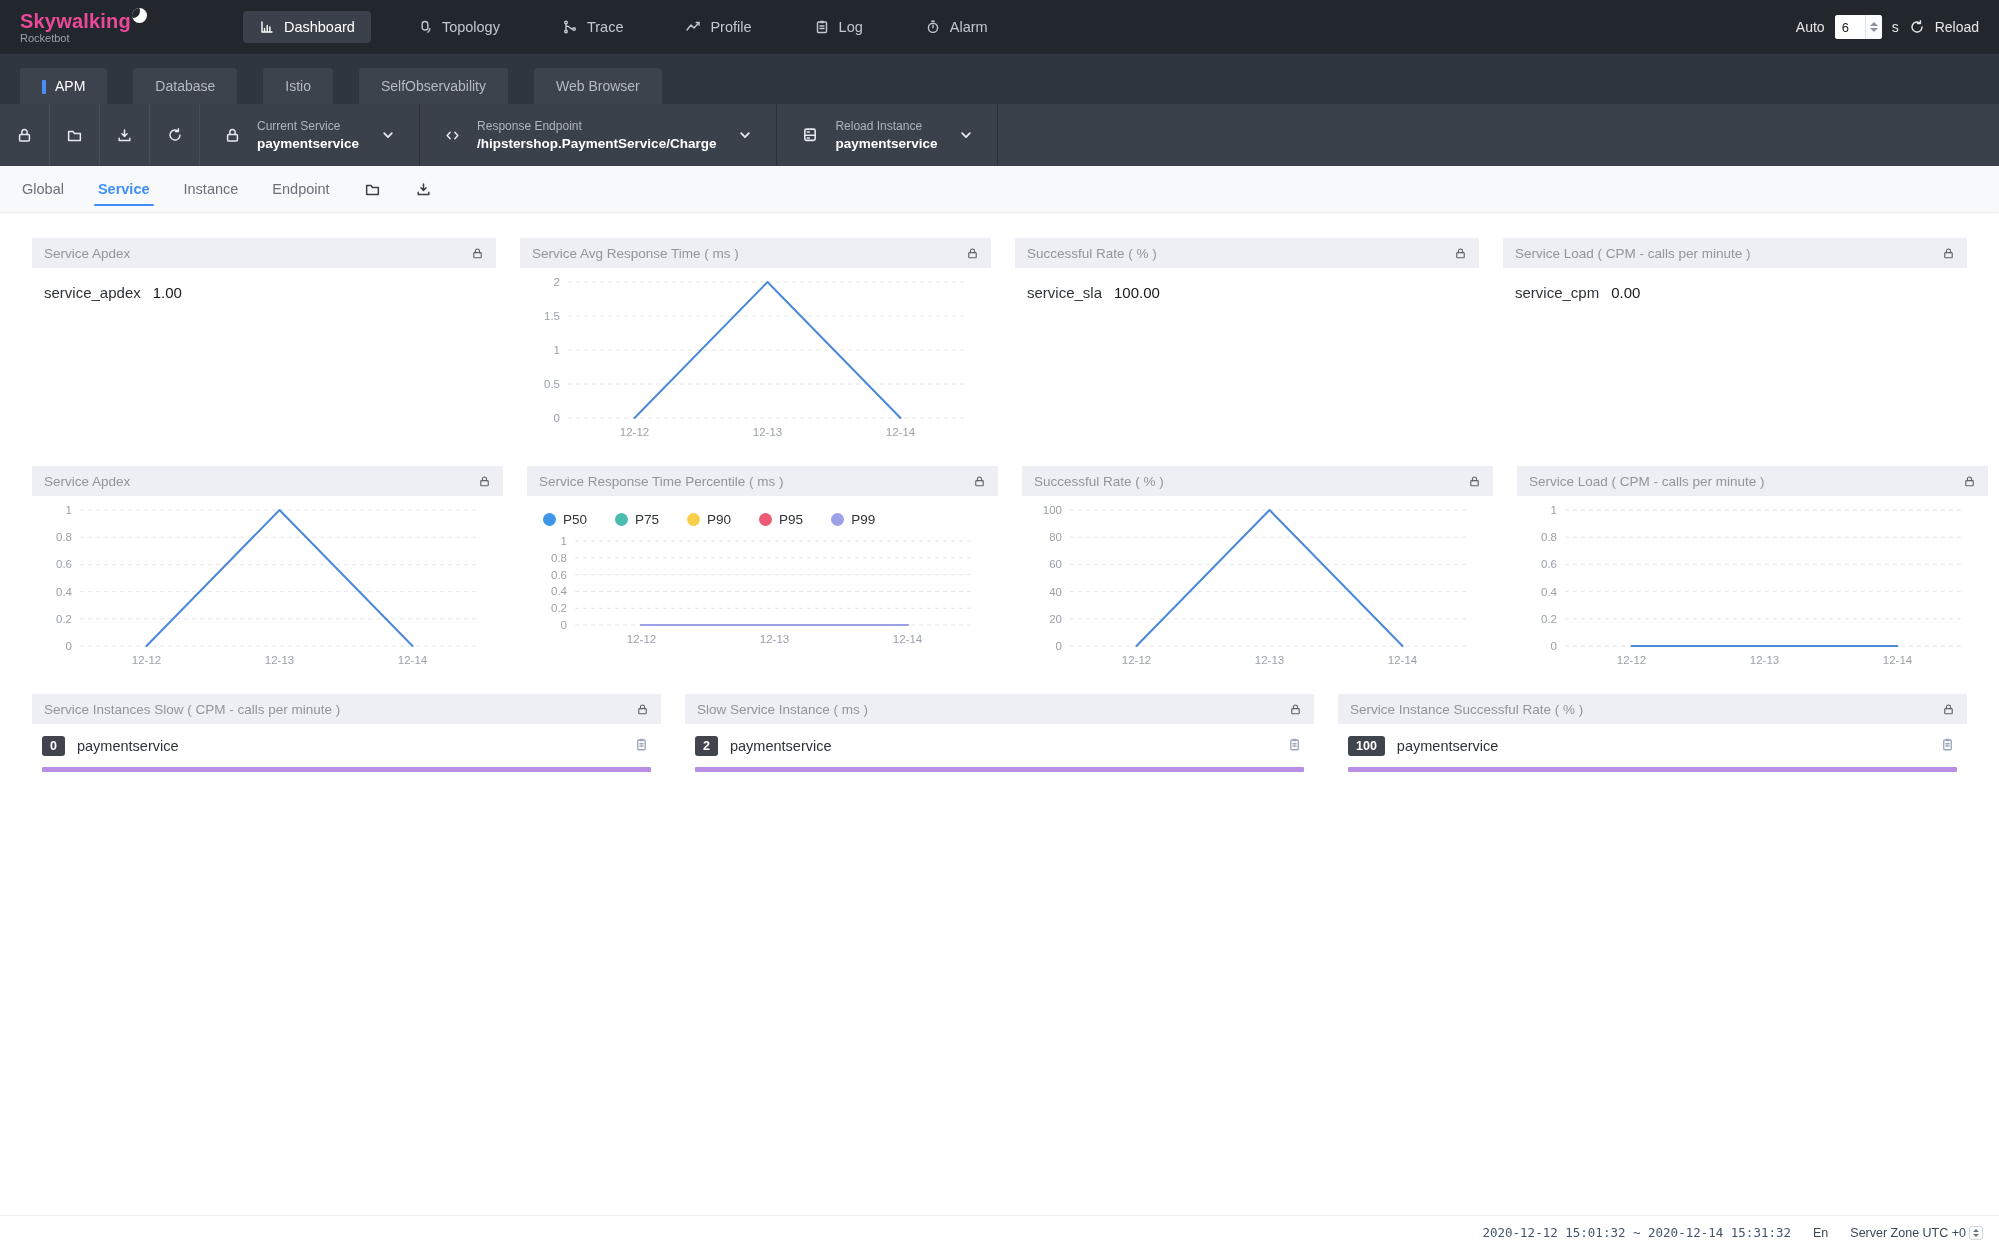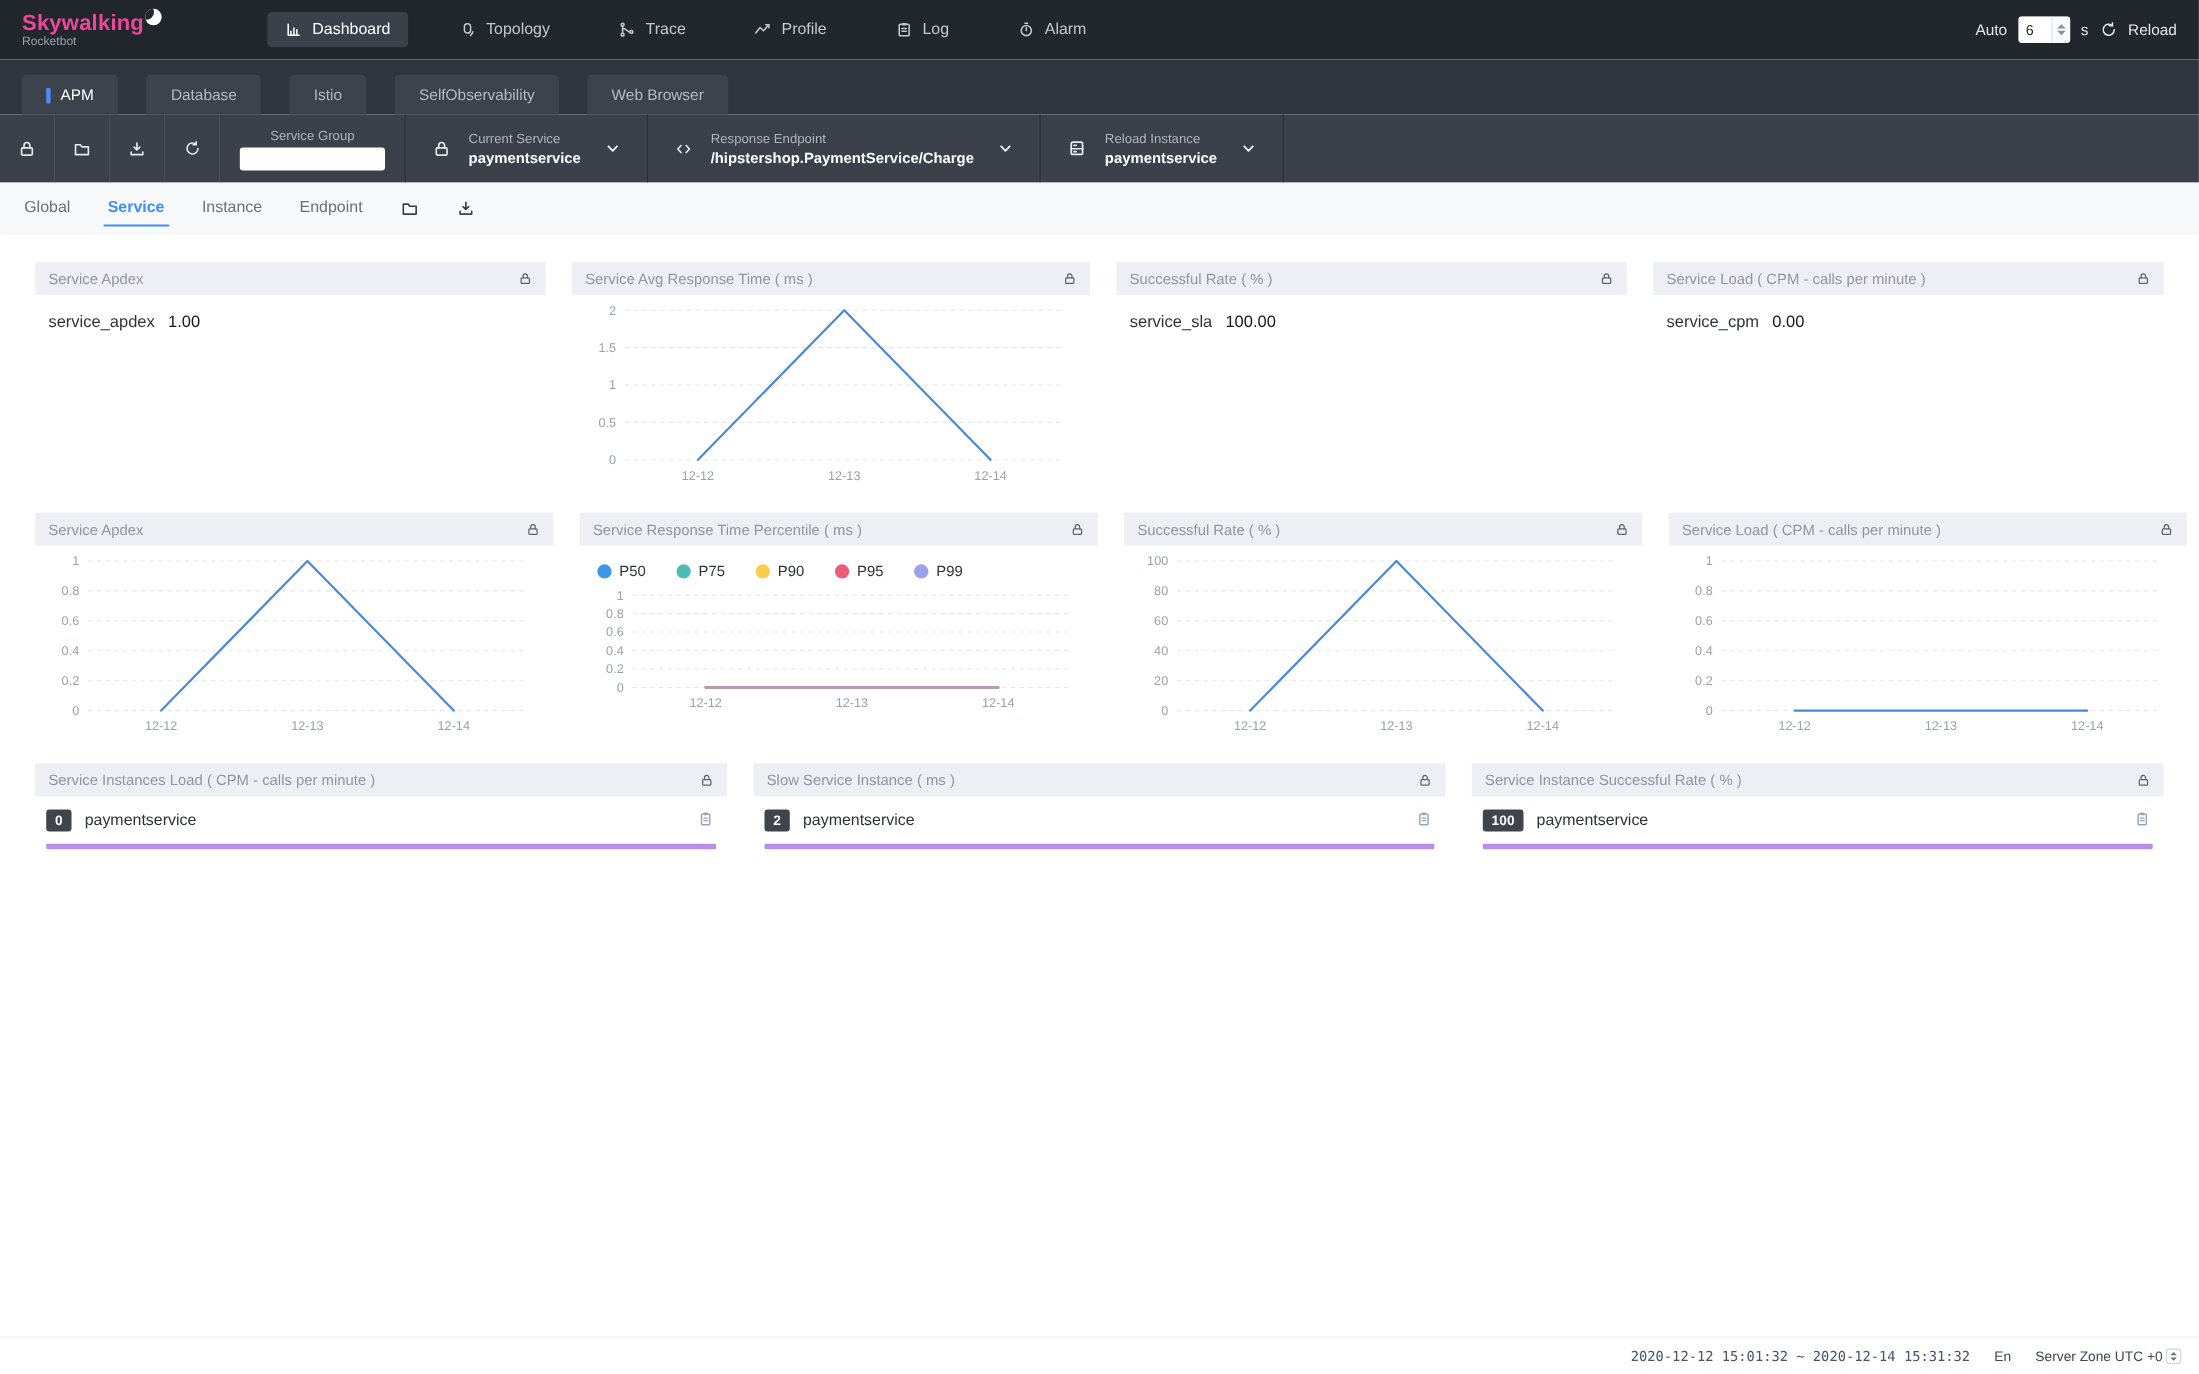--- a/index.html
+++ b/index.html
@@ -223,24 +223,20 @@
         </span>
       </span>
     <span class="tool-icon-btn">
         <span class="icon">
           <svg width="16" height="16" viewBox="0 0 16 16" fill="none" stroke="currentColor" stroke-width="1.4" stroke-linecap="round" stroke-linejoin="round">
             <path d="M13 8a5 5 0 1 1-1.6-3.7"></path>
             <path d="M11.4 1.6v2.9h-2.9"></path>
           </svg>
         </span>
       </span>
-  </div>
-  <div class="service-group">
-    <span class="sg-label">Service Group</span>
-    <input class="sg-input" type="text" value="" style="">
   </div>
   <div class="selector">
     <span class="sel-icon icon">
         <svg width="17" height="17" viewBox="0 0 16 16" fill="none" stroke="currentColor" stroke-width="1.4" stroke-linecap="round" stroke-linejoin="round">
           <rect x="3.4" y="7" width="9.2" height="6.2" rx="1"></rect>
           <path d="M5.5 7V4.9a2.5 2.5 0 0 1 5 0V7"></path>
         </svg>
       </span>
     <span class="sel-text">
       <span class="sel-label">Current Service</span>
@@ -530,21 +526,21 @@
             <text x="239.5" y="164" text-anchor="middle" fill="#9aa1a9" font-size="11.5">12-13</text>
             <text x="372.5" y="164" text-anchor="middle" fill="#9aa1a9" font-size="11.5">12-14</text>
             <polyline points="106.5,146 239.5,146 372.5,146" fill="none" stroke="#4a88d9" stroke-width="2" stroke-linejoin="round" stroke-linecap="round"></polyline>
           </svg></div>
     </section>
   </div>
 
   <div class="grid grid-3">
     <section class="panel">
       <div class="panel-header">
-          <span class="panel-title">Service Instances Load ( CPM - calls per minute )</span>
+          <span class="panel-title">Service Instances Slow ( CPM - calls per minute )</span>
           <span class="panel-lock icon">
             <svg width="13" height="13" viewBox="0 0 16 16" fill="none" stroke="currentColor" stroke-width="1.4" stroke-linecap="round" stroke-linejoin="round">
               <rect x="3.4" y="7" width="9.2" height="6.2" rx="1"></rect>
               <path d="M5.5 7V4.9a2.5 2.5 0 0 1 5 0V7"></path>
             </svg>
           </span>
         </div>
       <div class="inst-body">
         <div class="inst-row">
           <span class="badge">0</span>

